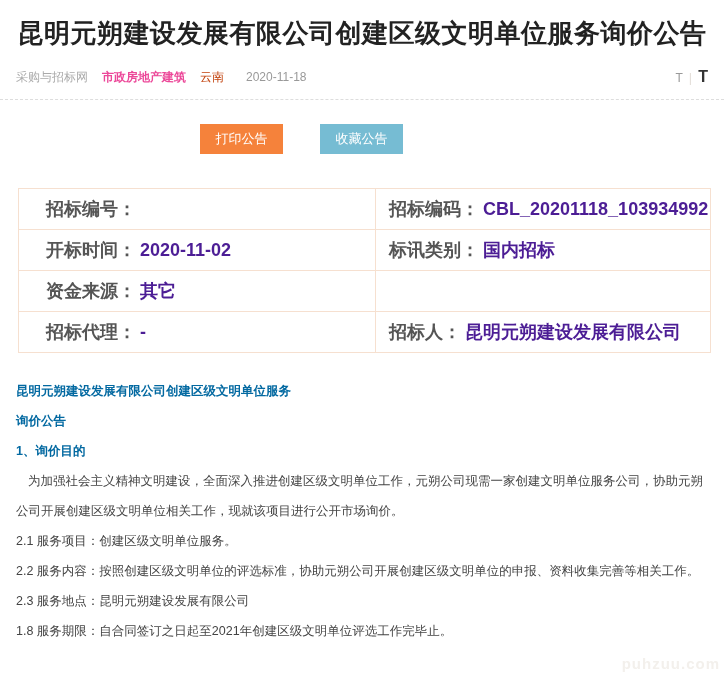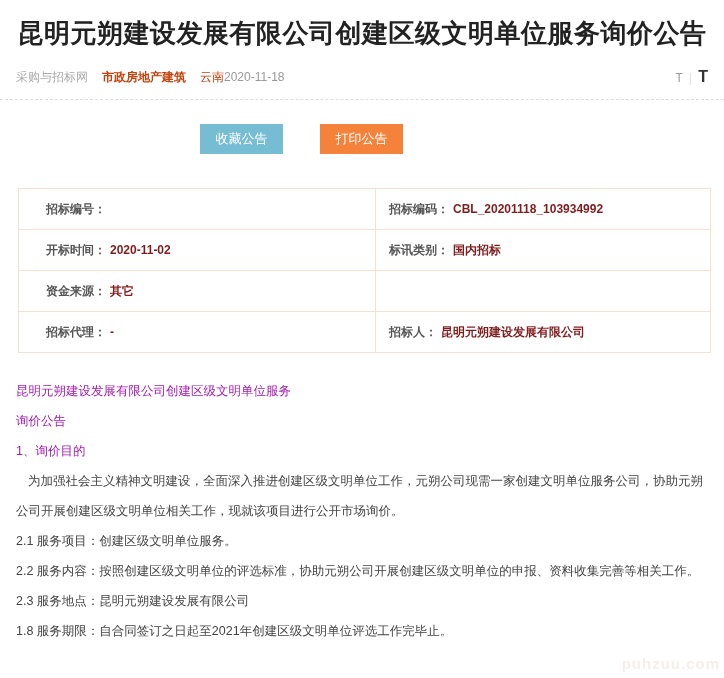--- a/index.html
+++ b/index.html
@@ -23,23 +23,23 @@
   }
   .meta-row {
     margin-top: 17px;
     padding: 0 16px;
     display: flex;
     align-items: center;
     font-size: 12px;
     justify-content: center;
   }
   .meta-source { color: #aaaaaa; cursor: pointer; }
-  .meta-category { color: #c2410c; font-weight: bold; margin-left: 14px; }
+  .meta-category { color: #ec4899; font-weight: bold; margin-left: 14px; }
   .meta-region { color: #c2410c; margin-left: 14px; }
-  .meta-date { color: #999; margin-left: 0; }
+  .meta-date { color: #999; margin-left: 22px; }
   .font-controls { margin-left: auto; display: flex; align-items: baseline; }
   .font-small { font-size: 12px; color: #999; cursor: pointer; }
   .font-divider { color: #e5e0da; margin: 0 6px; font-size: 13px; }
   .font-large { font-size: 16px; color: #333; font-weight: bold; cursor: pointer; }
   .dashed-sep {
     margin-top: 13px;
     border-bottom: 1px dashed #dddddd;
   }
   
   .toolbar {
@@ -66,37 +66,37 @@
   
   .info-table {
     margin: 34px 14px 0 18px;
     width: 692px;
     border-collapse: collapse;
     table-layout: fixed;
   }
   .info-table td {
     border: 1px solid #f6e0d0;
     height: 41px;
-    font-size: 12px;
+    font-size: 18px;
     font-weight: bold;
     color: #555;
     vertical-align: middle;
   }
   .info-table td.col-left { width: 357px; padding-left: 27px; }
   .info-table td.col-right { width: 335px; padding-left: 13px; }
-  .cell-value { color: #7f1d1d; margin-left: 4px; }
+  .cell-value { color: #4c1d95; margin-left: 4px; }
   
   .article {
     margin: 23px 16px 0 16px;
     font-size: 12.5px;
     line-height: 30px;
     color: #444;
   }
   .article p { margin: 0; }
-  .article p.b { font-weight: normal; color: #a21caf; }
+  .article p.b { font-weight: bold; color: #0369a1; }
   .article p.indent { text-indent: 12px; }
   
   .watermark {
     position: absolute;
     right: 4px;
     bottom: 6px;
     font-size: 15px;
     font-weight: bold;
     color: #f3f0ec;
     letter-spacing: 1px;
@@ -116,22 +116,22 @@
     <span class="font-controls">
       <span class="font-small">T</span>
       <span class="font-divider">|</span>
       <span class="font-large">T</span>
     </span>
   </div>
   <div class="dashed-sep"></div>
 </div>
 
 <div class="toolbar">
+  <button class="btn btn-print">打印公告</button>
   <button class="btn btn-fav">收藏公告</button>
-  <button class="btn btn-print">打印公告</button>
 </div>
 
 <table class="info-table">
   <tbody>
     <tr>
       <td class="col-left">
         <span>招标编号：</span><span class="cell-value"></span>
       </td>
       <td class="col-right">
         <span>招标编码：</span><span class="cell-value">CBL_20201118_103934992</span>

